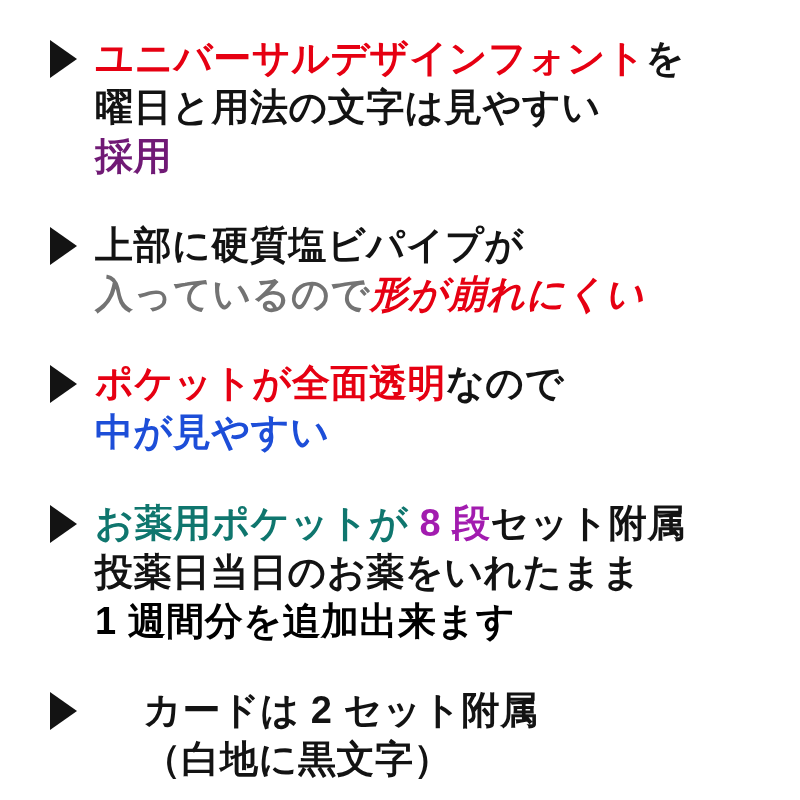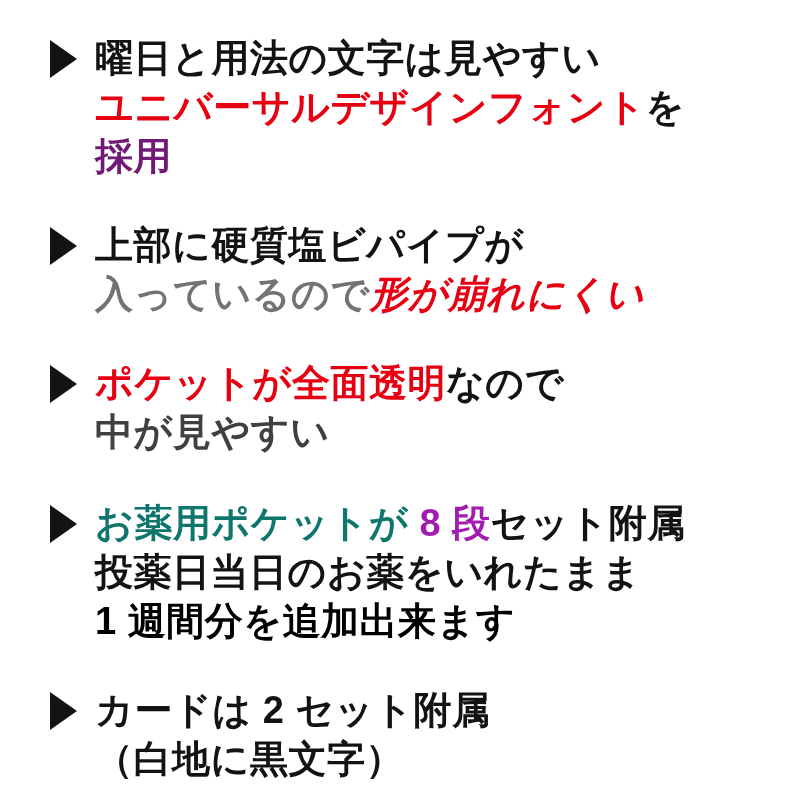--- a/index.html
+++ b/index.html
@@ -20,20 +20,21 @@
     color: #131313;
     background: #ffffff;
   }
   .feature-item {
     display: flex;
     align-items: flex-start;
     margin-bottom: 40px;
   }
   .feature-item:last-child {
     margin-bottom: 0;
+    gap: 48px;
   }
   .bullet {
     flex: 0 0 auto;
     width: 0;
     height: 0;
     border-top: 19px solid transparent;
     border-bottom: 19px solid transparent;
     border-left: 27px solid #131313;
     margin-top: 6px;
     margin-right: 18px;
@@ -49,37 +50,37 @@
   }
   .seg { color: inherit; }
 </style>
 </head>
 <body>
 
 <div class="page">
     <div class="feature-item">
       <span class="bullet" style="border-left-color: rgb(19, 19, 19);"></span>
       <div class="lines">
+        <div class="line"><span class="seg" style="color: rgb(230, 0, 18);">ユニバーサルデザインフォント</span><span class="seg" style="color: rgb(19, 19, 19);">を</span></div>
         <div class="line"><span class="seg" style="color: rgb(19, 19, 19);">曜日と用法の文字は見やすい</span></div>
-        <div class="line"><span class="seg" style="color: rgb(230, 0, 18);">ユニバーサルデザインフォント</span><span class="seg" style="color: rgb(19, 19, 19);">を</span></div>
         <div class="line"><span class="seg" style="color: #701a75;">採用</span></div>
       </div>
     </div>
     <div class="feature-item">
       <span class="bullet" style="border-left-color: rgb(19, 19, 19);"></span>
       <div class="lines">
         <div class="line"><span class="seg" style="color: rgb(19, 19, 19);">上部に硬質塩ビパイプが</span></div>
         <div class="line"><span class="seg" style="color: #737373;">入っているので</span><span class="seg" style="color: rgb(230, 0, 18); font-style: italic;">形が崩れにくい</span></div>
       </div>
     </div>
     <div class="feature-item">
       <span class="bullet" style="border-left-color: rgb(19, 19, 19);"></span>
       <div class="lines">
         <div class="line"><span class="seg" style="color: rgb(230, 0, 18);">ポケットが全面透明</span><span class="seg" style="color: rgb(19, 19, 19);">なので</span></div>
-        <div class="line"><span class="seg" style="color: #404040; font-family: Liberation Mono, monospace;">中が見やすい</span></div>
+        <div class="line"><span class="seg" style="color: #1d4ed8; font-family: Liberation Mono, monospace;">中が見やすい</span></div>
       </div>
     </div>
     <div class="feature-item">
       <span class="bullet" style="border-left-color: rgb(19, 19, 19);"></span>
       <div class="lines">
         <div class="line"><span class="seg" style="color: #0f766e;">お薬用ポケットが </span><span class="seg" style="color: #a21caf;">8 段</span><span class="seg" style="color: rgb(19, 19, 19);">セット附属</span></div>
         <div class="line"><span class="seg" style="color: rgb(19, 19, 19);">投薬日当日のお薬をいれたまま</span></div>
         <div class="line"><span class="seg" style="color: #000000;">1 週間分を追加出来ます</span></div>
       </div>
     </div>

